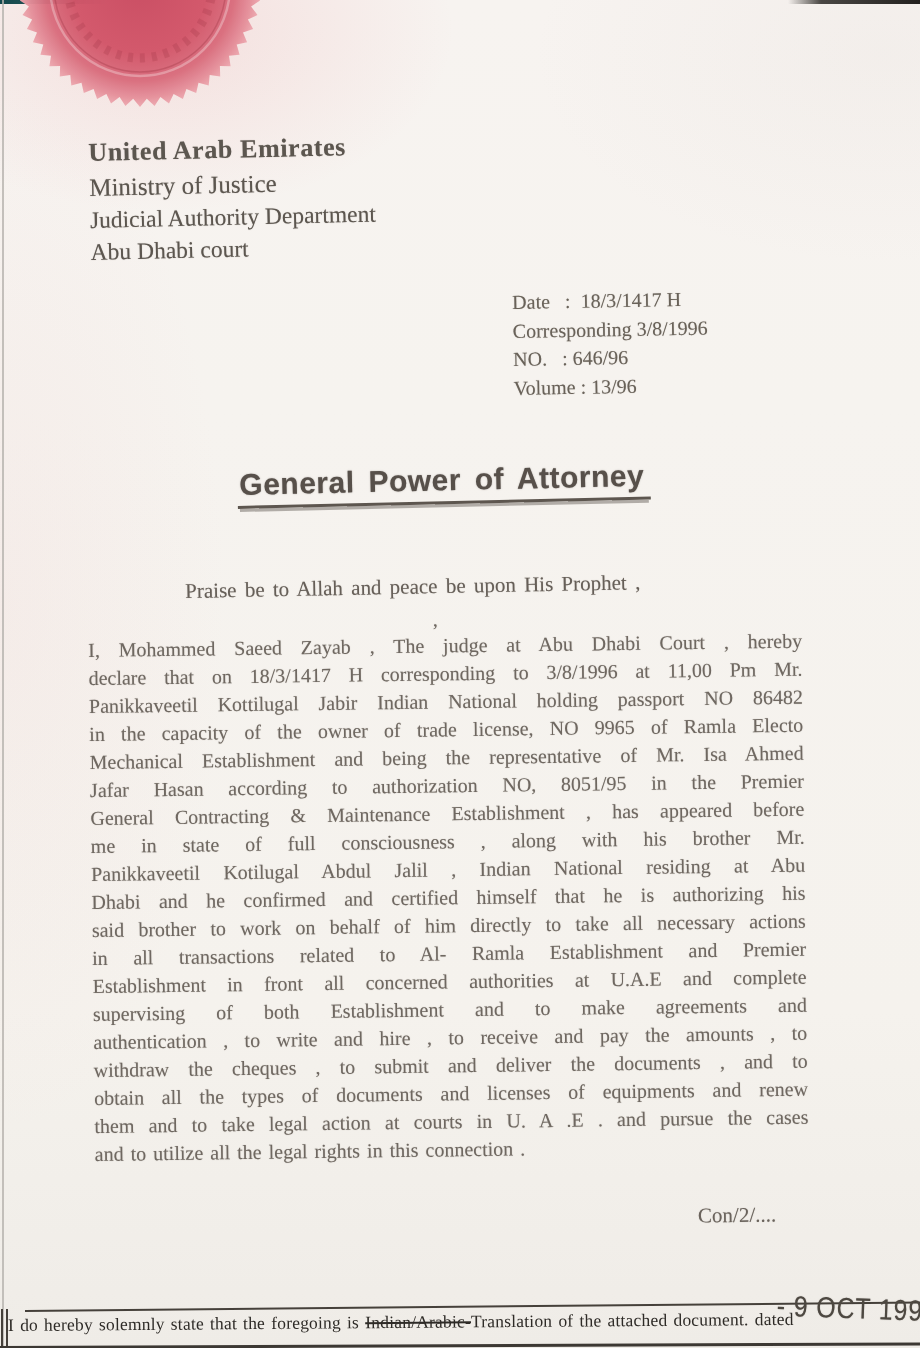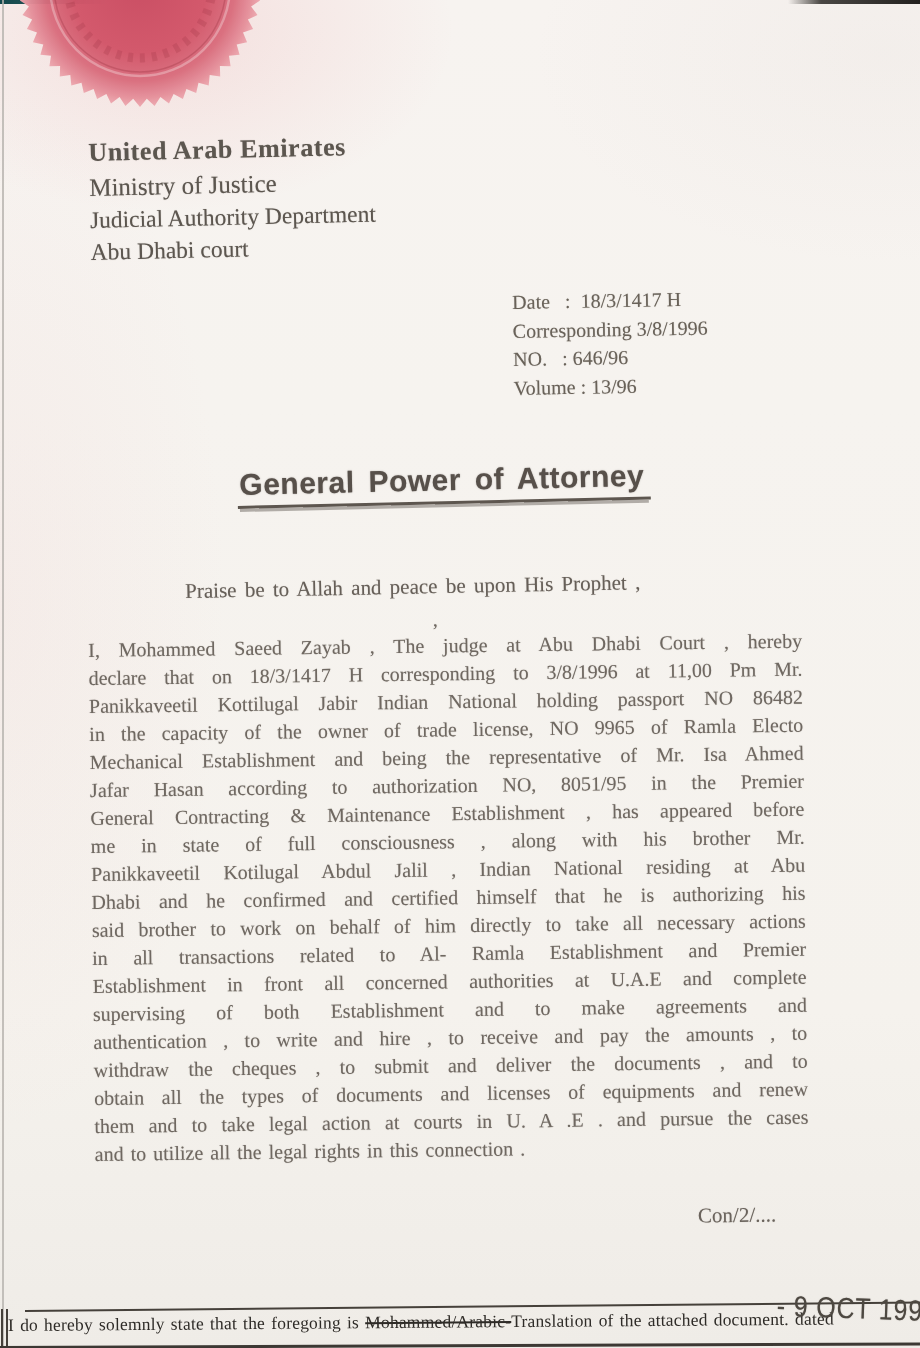--- a/index.html
+++ b/index.html
@@ -132,19 +132,19 @@
     <div class="body-line last">and to utilize all the legal rights in this connection .</div>
   </div>
 
   <div class="continuation">Con/2/....</div>
 
   <div class="footer">
     <div class="footer-top-rule"></div>
     <div class="footer-vline-a"></div>
     <div class="footer-vline-b"></div>
     <div class="footer-text">
-      <span>I do hereby solemnly state that the foregoing is </span><span class="struck">Mohammed/Arabic-</span><span>Translation of the attached document. dated</span>
+      <span>I do hereby solemnly state that the foregoing is </span><span class="struck">Indian/Arabic-</span><span>Translation of the attached document. dated</span>
     </div>
     <div class="stamp-date">- 9 OCT 199</div>
     <div class="footer-bottom-rule"></div>
   </div>
 
 </div>
 
 </body></html>

